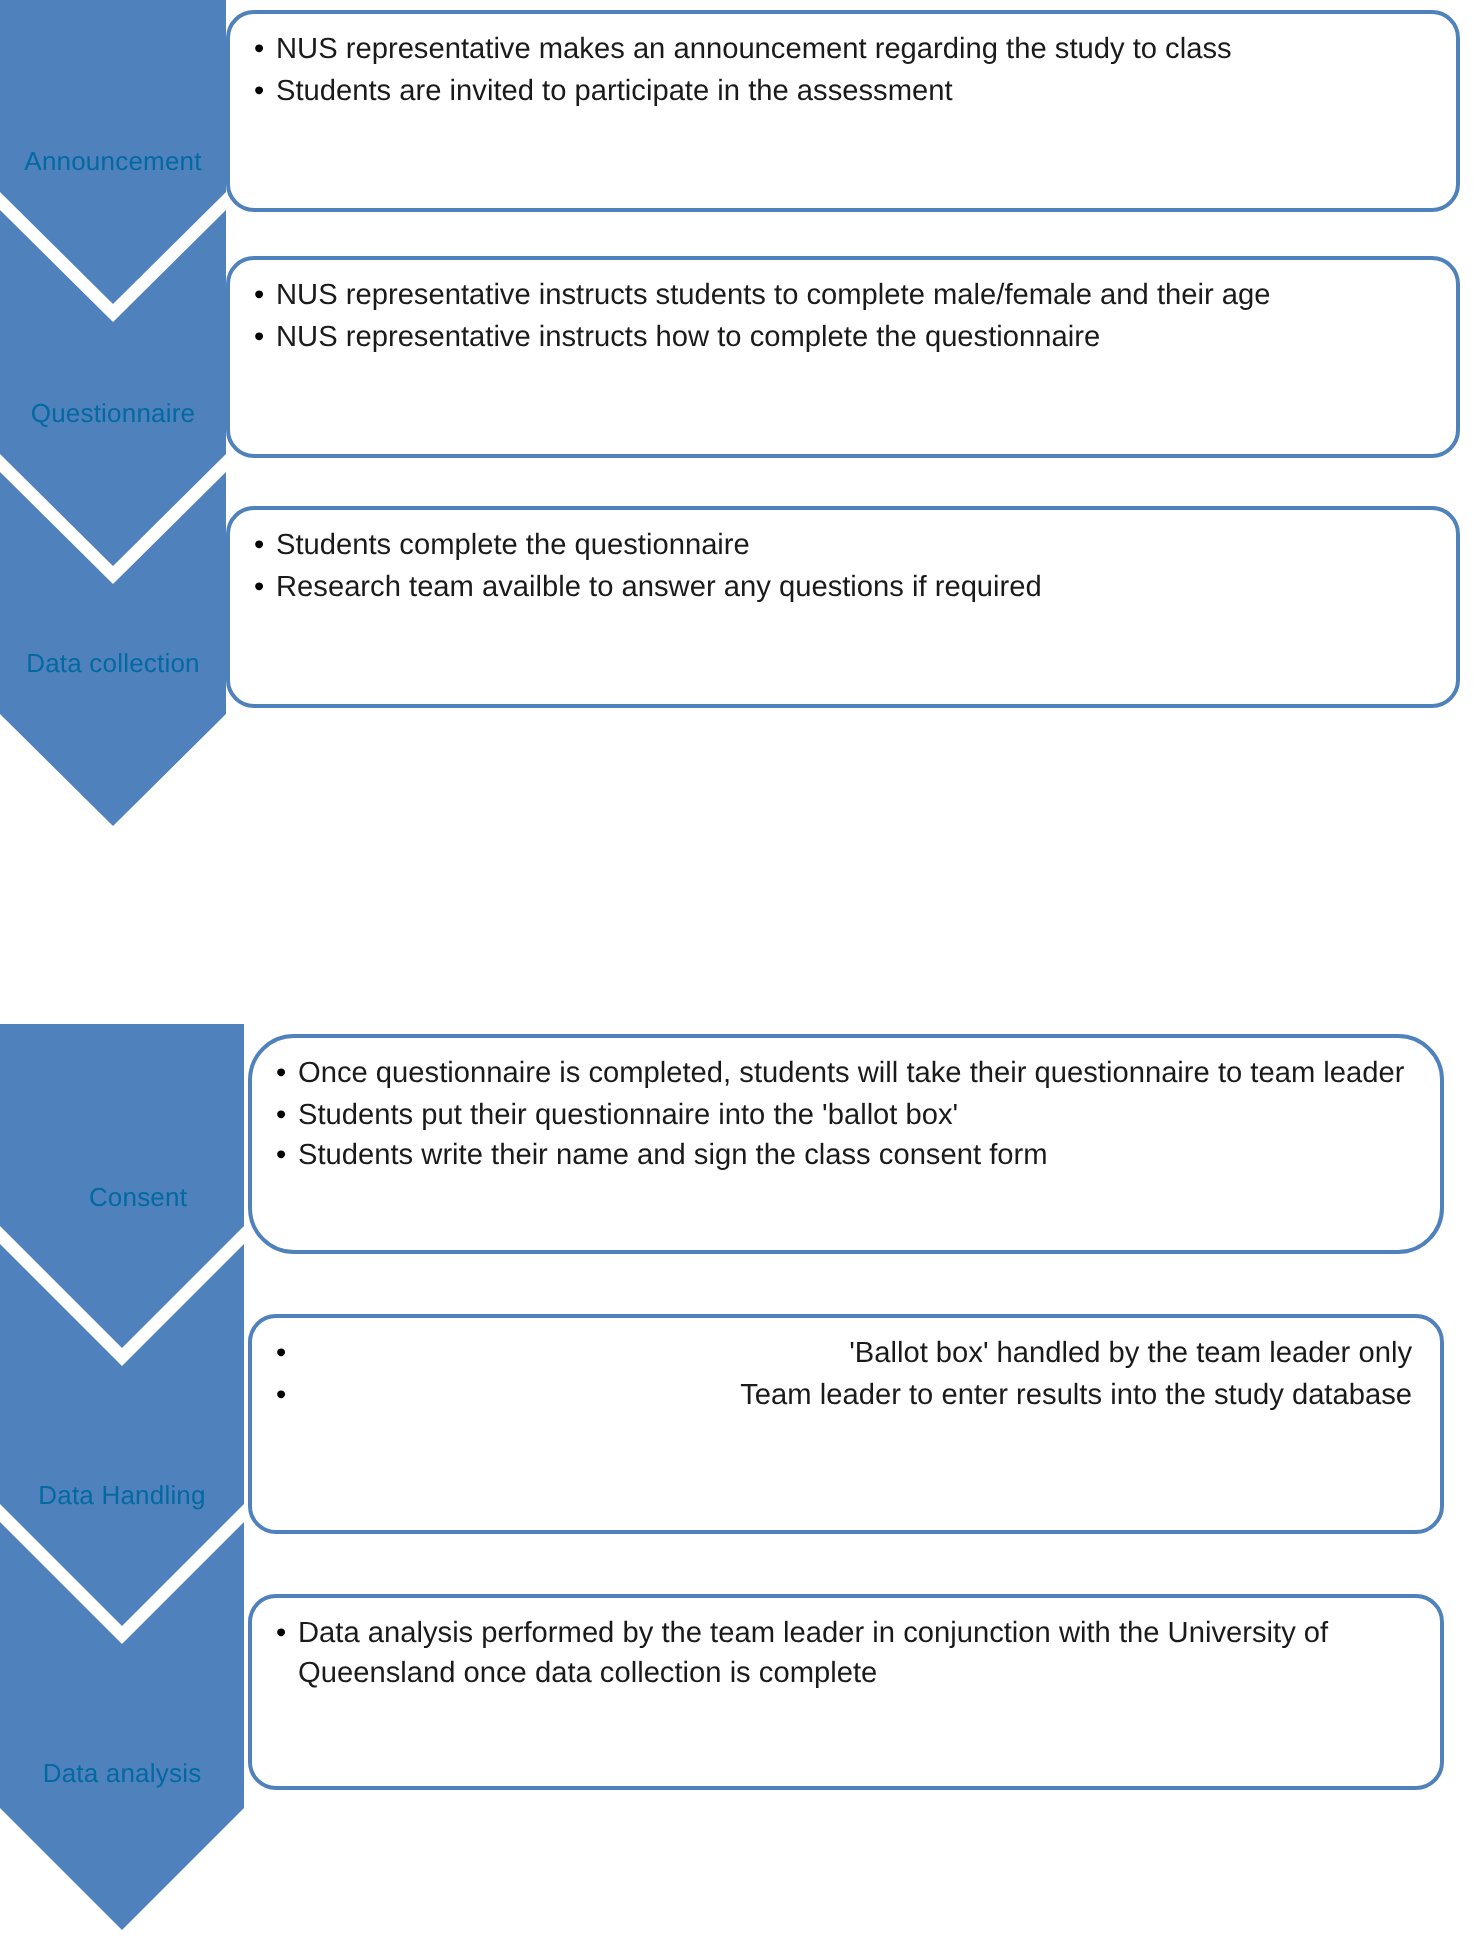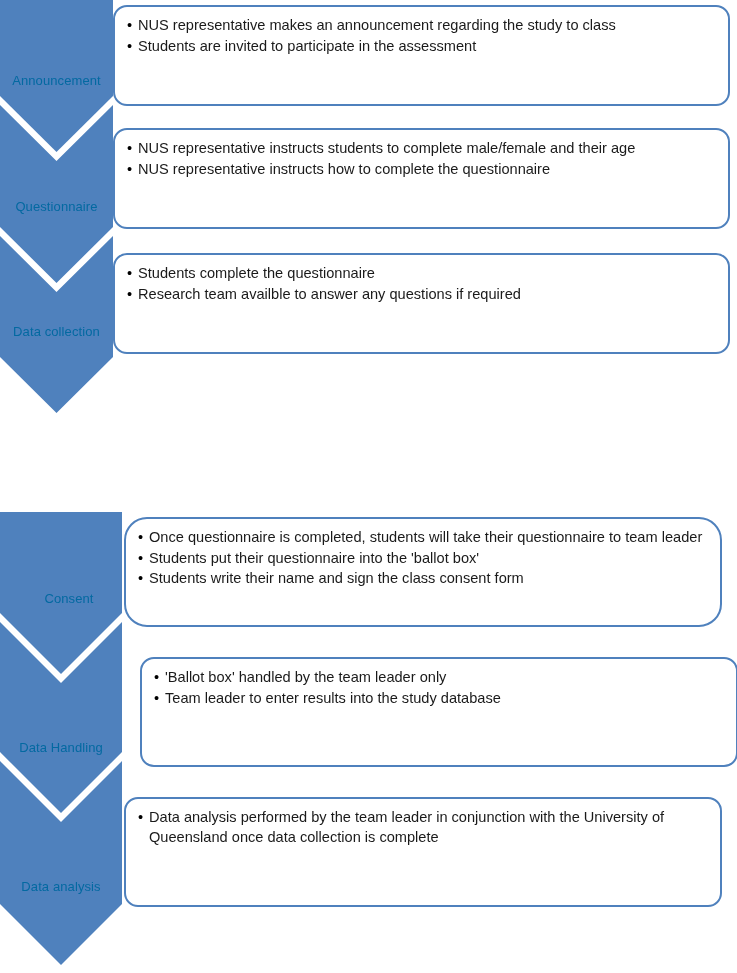--- a/index.html
+++ b/index.html
@@ -140,25 +140,25 @@
   <div class="stage-label" style="left:0px; top:367px; width:122px;">Data analysis</div>
 
   <div class="content-box" style="left:124px; top:5px; width:598px; height:110px;border-radius:23px;">
     <ul>
       <li>Once questionnaire is completed, students will take their questionnaire  to team leader</li>
       <li>Students put their questionnaire into the 'ballot box'</li>
       <li>Students write their name and sign the class consent form</li>
     </ul>
   </div>
 
-  <div class="content-box" style="left:140px; top:145px; width:598px; height:110px;">
+  <div class="content-box" style="left:124px; top:145px; width:598px; height:110px;text-align:right;">
     <ul>
       <li>'Ballot box' handled by the team leader only</li>
       <li>Team leader to enter results into the study database</li>
     </ul>
   </div>
 
-  <div class="content-box" style="left:124px; top:285px; width:598px; height:110px;">
+  <div class="content-box" style="left:124px; top:285px; width:598px; height:98px;">
     <ul>
       <li>Data analysis performed by the team leader in conjunction with the University of Queensland once data collection is complete</li>
     </ul>
   </div>
 </div>
 
 </body></html>

